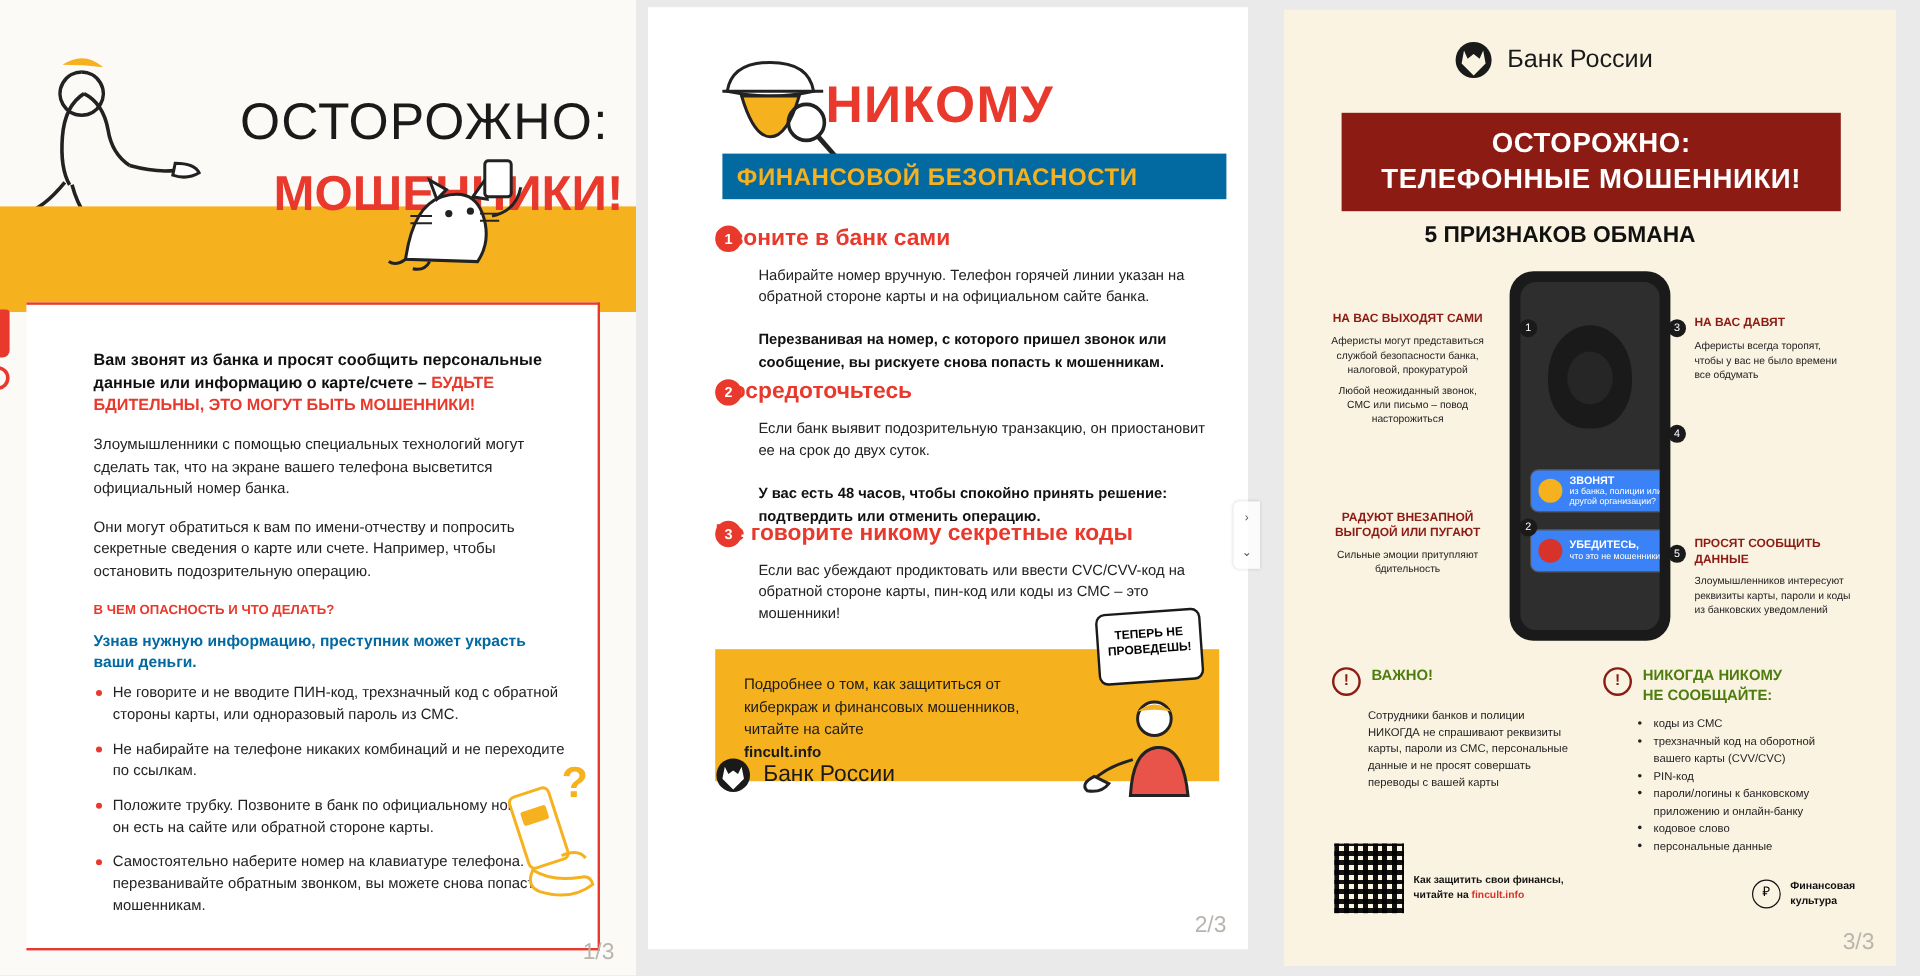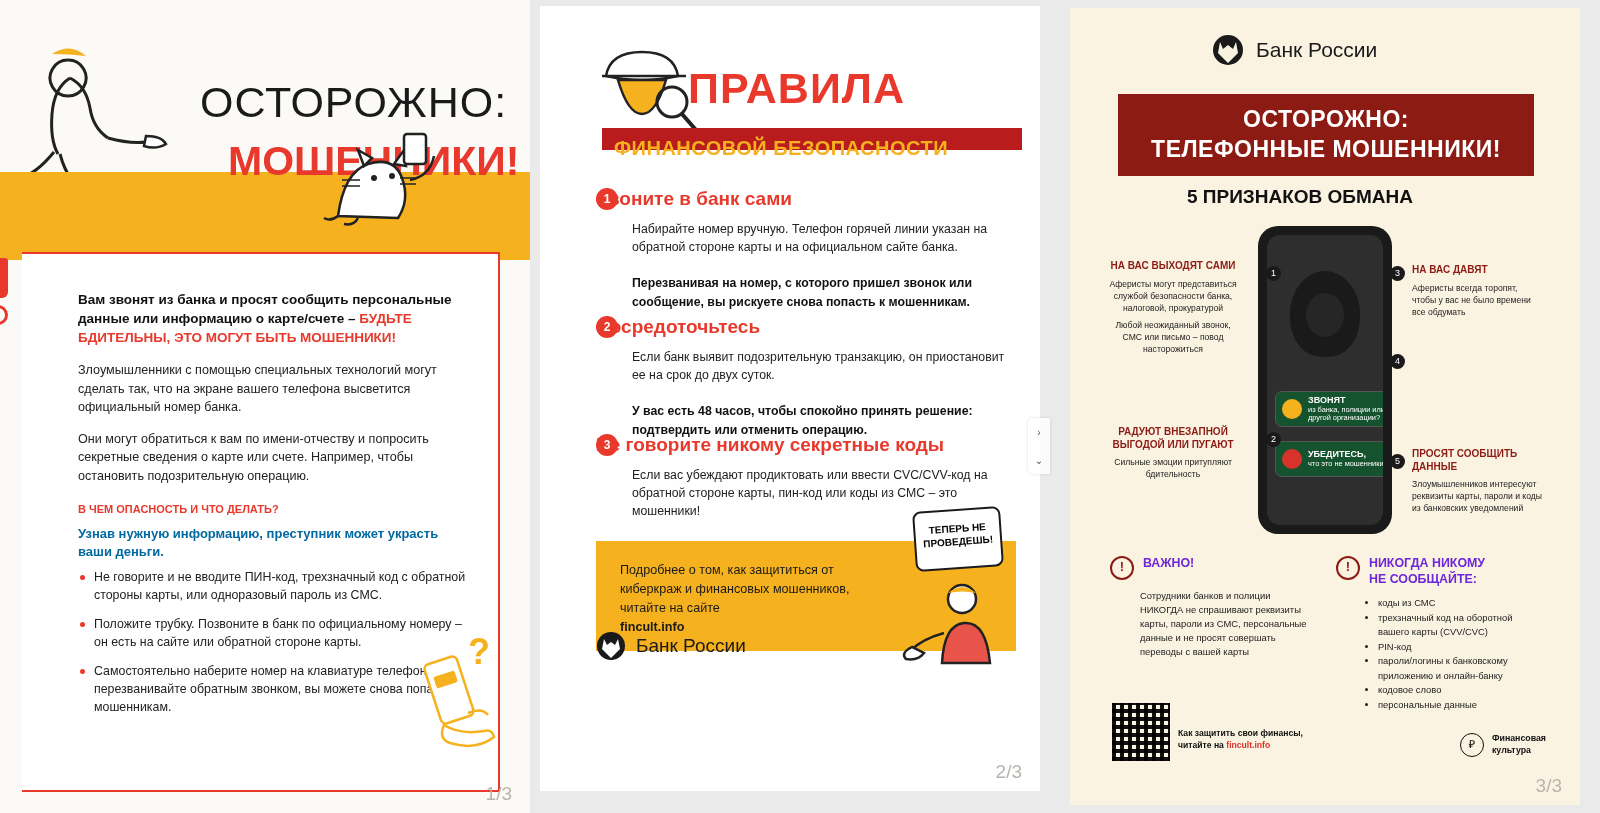--- a/index.html
+++ b/index.html
@@ -31,21 +31,21 @@
   .p1 .excl .bar{width:20px;height:40px;background:#e8392c;border-radius:3px 3px 6px 6px;}
   .p1 .excl .dot{margin-top:7px;width:20px;height:20px;border-radius:50%;border:3px solid #e8392c;box-sizing:border-box;}
   .pgnum{position:absolute;right:18px;bottom:8px;font-size:19px;color:#b9b4ad;}
   .p1 .phone-ico{position:absolute;right:24px;bottom:52px;width:92px;height:110px;}
   .p1 .qmark{position:absolute;right:40px;bottom:140px;font-size:36px;color:#f6b11e;font-weight:700;}
   .runner{position:absolute;left:8px;top:40px;width:185px;height:200px;}
   .cat{position:absolute;left:320px;top:120px;width:120px;height:110px;}
 
   
   .p2 .pravila{position:absolute;left:148px;top:58px;font-size:43px;font-weight:700;color:#e8392c;letter-spacing:1px;}
-  .p2 .bandblack{position:absolute;left:62px;top:122px;width:420px;height:22px;background:#b91c1c;text-decoration:underline;}
+  .p2 .bandblack{position:absolute;left:62px;top:122px;width:420px;height:38px;background:#0369a1;text-decoration:underline;}
   .p2 .bandblack span{position:absolute;left:12px;top:9px;color:#f6b11e;font-size:20px;font-weight:700;letter-spacing:.5px;}
   .p2 .detective{position:absolute;left:52px;top:30px;width:110px;height:100px;}
   .p2 .rule{position:absolute;left:56px;width:420px;}
   .p2 .rule .num{position:absolute;left:0;top:0;width:22px;height:22px;border-radius:50%;background:#e8392c;color:#fff;font-size:12px;font-weight:700;text-align:center;line-height:22px;}
   .p2 .rule .rtitle{font-size:19px;font-weight:700;color:#e8392c;line-height:1.2;}
   .p2 .rule .rbody{margin-left:36px;margin-top:9px;font-size:12.3px;line-height:1.48;color:#222;}
   .p2 .rule .rbody b{color:#111;}
   .p2 .yellowbox{position:absolute;left:56px;top:535px;width:420px;height:110px;background:#f6b11e;}
   .p2 .yellowbox .txt{padding:20px 150px 0 24px;font-size:12.6px;line-height:1.5;color:#1a1a1a;}
   .p2 .yellowbox .site{font-weight:700;}
@@ -63,38 +63,38 @@
   .p3 .brand3 .eagle{width:32px;height:36px;}
   .p3 .brand3 .bname{font-size:21px;color:#1a1a1a;}
   .p3 .redband{position:absolute;left:48px;top:86px;width:416px;background:#8c1b14;color:#fff;text-align:center;padding:12px 0 13px;}
   .p3 .redband .l1{font-size:23px;font-weight:700;letter-spacing:.5px;}
   .p3 .redband .l2{font-size:23px;font-weight:700;letter-spacing:.5px;margin-top:3px;}
   .p3 .five{position:absolute;left:0;top:178px;width:460px;text-align:center;font-size:19px;font-weight:700;color:#111;}
   .p3 .phone{position:absolute;left:188px;top:218px;width:134px;height:308px;background:#1a1a1a;border-radius:20px;padding:9px;box-sizing:border-box;}
   .p3 .screen{width:100%;height:100%;background:#2e2e2e;border-radius:13px;position:relative;overflow:hidden;}
   .p3 .hooded{position:absolute;left:50%;top:36px;transform:translateX(-50%);width:70px;height:86px;border-radius:50% 50% 45% 45%;background:#1a1a1a;}
   .p3 .hooded:after{content:"";position:absolute;left:16px;top:22px;width:38px;height:44px;border-radius:50%;background:#262626;}
-  .p3 .callpill{position:absolute;left:8px;width:118px;height:36px;background:#14532d;border:1px solid #555;border-radius:7px;display:flex;align-items:center;gap:6px;padding:0 6px;box-sizing:border-box;}
+  .p3 .callpill{position:absolute;left:8px;width:118px;height:36px;background:#3b82f6;border:1px solid #555;border-radius:7px;display:flex;align-items:center;gap:6px;padding:0 6px;box-sizing:border-box;}
   .p3 .callpill.one{top:156px;}
   .p3 .callpill.two{top:206px;}
   .p3 .callpill .circ{width:20px;height:20px;border-radius:50%;background:#f6b11e;flex:none;}
   .p3 .callpill.two .circ{background:#d8332a;}
   .p3 .callpill .tx{color:#fff;font-size:7.4px;line-height:1.15;}
   .p3 .callpill .tx b{font-size:9px;}
   .p3 .feat{position:absolute;width:130px;}
   .p3 .feat .fh{font-size:10px;font-weight:700;color:#8c1b14;line-height:1.25;}
   .p3 .feat .fb{font-size:8.6px;color:#222;line-height:1.4;margin-top:5px;}
   .p3 .feat.left{left:38px;text-align:center;}
   .p3 .feat.right{left:342px;}
   .p3 .bnum{position:absolute;width:15px;height:15px;border-radius:50%;background:#1a1a1a;color:#fff;font-size:9px;line-height:15px;text-align:center;}
   .p3 .bottom{position:absolute;left:40px;top:548px;width:430px;display:flex;gap:26px;}
   .p3 .bcol{width:200px;}
   .p3 .bhead{display:flex;align-items:flex-start;gap:9px;}
   .p3 .bhead .ic{width:20px;height:20px;border-radius:50%;border:2px solid #8c1b14;color:#8c1b14;font-size:13px;font-weight:700;text-align:center;line-height:17px;flex:none;}
-  .p3 .bhead .ht{font-size:12.4px;font-weight:700;color:#6d28d9;line-height:1.25;}
+  .p3 .bhead .ht{font-size:12.4px;font-weight:700;color:#4d7c0f;line-height:1.25;}
   .p3 .bbody{font-size:9.4px;color:#222;line-height:1.5;margin-top:9px;padding-left:30px;}
   .p3 ul.blist{margin:9px 0 0;padding-left:42px;font-size:9.4px;color:#222;line-height:1.55;}
   .p3 .qr{position:absolute;left:42px;bottom:44px;width:58px;height:58px;background:
       repeating-linear-gradient(0deg,#111 0 4px,#fbf3e2 4px 8px),
       repeating-linear-gradient(90deg,#111 0 4px,transparent 4px 8px);
       background-blend-mode:multiply;}
   .p3 .qrtx{position:absolute;left:108px;bottom:54px;font-size:8.6px;font-weight:700;color:#111;line-height:1.4;}
   .p3 .qrtx .lnk{color:#d8332a;}
   .p3 .fincult{position:absolute;right:34px;bottom:48px;display:flex;align-items:center;gap:8px;}
   .p3 .fincult .rub{width:22px;height:22px;border-radius:50%;border:1.5px solid #111;font-size:11px;text-align:center;line-height:20px;}
@@ -143,20 +143,21 @@
         </div>
         <div class="lead">
           <span>Вам звонят из банка и просят сообщить персональные данные или информацию о карте/счете – </span><span class="red">БУДЬТЕ БДИТЕЛЬНЫ, ЭТО МОГУТ БЫТЬ МОШЕННИКИ!</span>
         </div>
         <p class="body">Злоумышленники с помощью специальных технологий могут сделать так, что на экране вашего телефона высветится официальный номер банка.</p>
         <p class="body">Они могут обратиться к вам по имени-отчеству и попросить секретные сведения о карте или счете. Например, чтобы остановить подозрительную операцию.</p>
         <div class="q">В ЧЕМ ОПАСНОСТЬ И ЧТО ДЕЛАТЬ?</div>
         <div class="sub">Узнав нужную информацию, преступник может украсть ваши деньги.</div>
         <ul>
           <li>Не говорите и не вводите ПИН-код, трехзначный код с обратной стороны карты, или одноразовый пароль из СМС.</li>
+          <li>Не набирайте на телефоне никаких комбинаций и не переходите по ссылкам.</li>
           <li>Положите трубку. Позвоните в банк по официальному номеру – он есть на сайте или обратной стороне карты.</li>
           <li>Самостоятельно наберите номер на клавиатуре телефона. Не перезванивайте обратным звонком, вы можете снова попасть к мошенникам.</li>
         </ul>
       </div>
     </div>
     <div class="qmark">?</div>
     <svg class="phone-ico" viewBox="0 0 92 110">
       <rect x="18" y="8" width="34" height="62" rx="5" fill="#fff" stroke="#f6b11e" stroke-width="2.5" transform="rotate(-18 35 39)"></rect>
       <rect x="24" y="22" width="22" height="12" rx="2" fill="#f6b11e" transform="rotate(-18 35 39)"></rect>
       <path d="M30 74 q16 10 40 6 q8 -2 10 6 q-18 14 -44 6 q-12 -4 -6 -18z" fill="#fff" stroke="#f6b11e" stroke-width="2.5"></path>
@@ -167,21 +168,21 @@
 
   <div class="panel p2">
     <div class="p2inner">
       <svg class="detective" viewBox="0 0 110 100">
         <path d="M14 40 q4 -24 36 -24 q32 0 36 24 q-36 8 -72 0z" fill="#fff" stroke="#222" stroke-width="2.5"></path>
         <path d="M10 40 h84" stroke="#222" stroke-width="2.5"></path>
         <path d="M26 44 q10 34 24 34 q14 0 24 -34z" fill="#f6b11e" stroke="#222" stroke-width="2.5"></path>
         <circle cx="80" cy="66" r="15" fill="none" stroke="#222" stroke-width="3"></circle>
         <path d="M90 78 l14 16" stroke="#222" stroke-width="4"></path>
       </svg>
-      <div class="pravila">ПРАВИЛА</div>
+      <div class="pravila">НИКОМУ</div>
       <div class="bandblack">
         <span>ФИНАНСОВОЙ БЕЗОПАСНОСТИ</span>
       </div>
 
       <div class="rule" style="top:182px">
         <div class="num">1</div>
         <div class="rtitle">Звоните в банк сами</div>
         <div class="rbody">
           <span>Набирайте номер вручную. Телефон горячей линии указан на обратной стороне карты и на официальном сайте банка.</span><br><br>
           <b>Перезванивая на номер, с которого пришел звонок или сообщение, вы рискуете снова попасть к мошенникам.</b>

